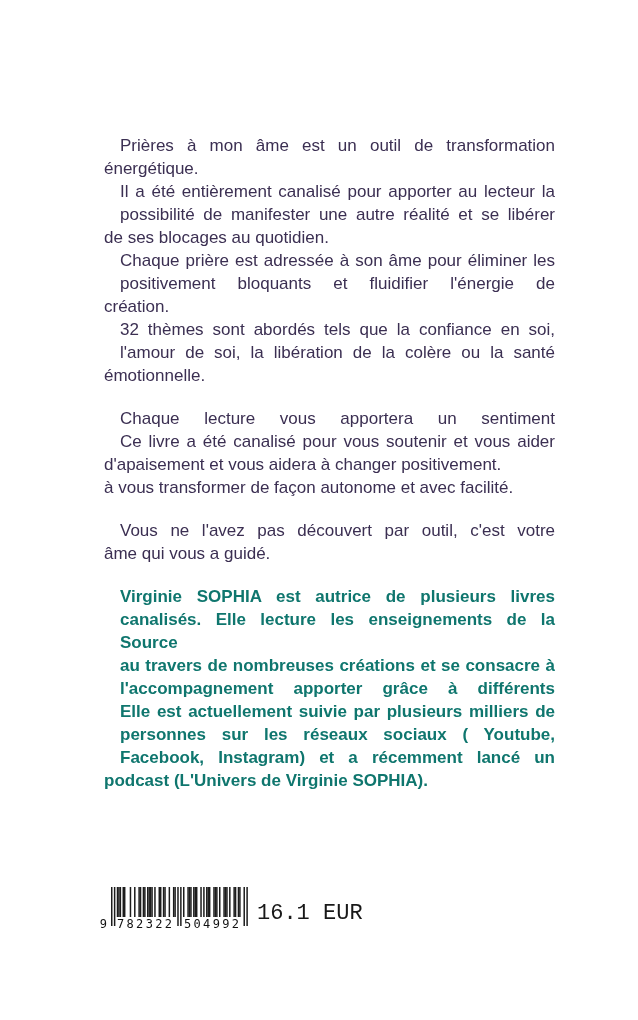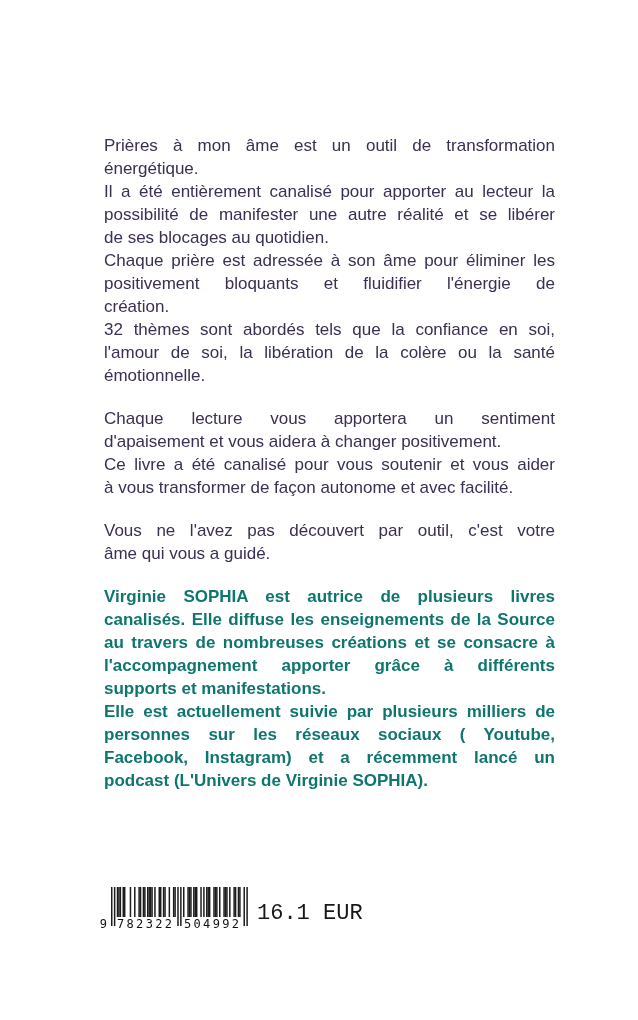--- a/index.html
+++ b/index.html
@@ -17,21 +17,21 @@
     top: 134px;
     width: 451px;
     font-size: 17px;
     line-height: 23px;
     color: #3b2f52;
   }
   .para { margin: 0; }
   .para + .para { margin-top: 20px; }
   .para.bold { font-weight: bold; color: #0f766e; }
   .line { text-align: justify; }
-  .line.j { text-align-last: justify; }
+  .line.j { text-align-last: justify; margin-left: 16px; }
   .line.l { text-align-last: left; }
   #barcode-wrap {
     position: absolute;
     left: 97px;
     top: 886px;
     width: 320px;
     height: 46px;
   }
   #barcode-svg { position: absolute; left: 0; top: 0; }
   #price-label {
@@ -58,34 +58,33 @@
         <div class="line l">de ses blocages au quotidien.</div>
         <div class="line j">Chaque prière est adressée à son âme pour éliminer les</div>
         <div class="line j">positivement bloquants et fluidifier l'énergie de</div>
         <div class="line l">création.</div>
         <div class="line j">32 thèmes sont abordés tels que la confiance en soi,</div>
         <div class="line j">l'amour de soi, la libération de la colère ou la santé</div>
         <div class="line l">émotionnelle.</div>
       </div>
       <div class="para">
         <div class="line j">Chaque lecture vous apportera un sentiment</div>
+        <div class="line j">Ce livre a été canalisé pour vous soutenir et vous aider</div>
         <div class="line l">d'apaisement et vous aidera à changer positivement.</div>
-        <div class="line j">Ce livre a été canalisé pour vous soutenir et vous aider</div>
         <div class="line l">à vous transformer de façon autonome et avec facilité.</div>
       </div>
       <div class="para">
         <div class="line j">Vous ne l'avez pas découvert par outil, c'est votre</div>
         <div class="line l">âme qui vous a guidé.</div>
       </div>
       <div class="para bold">
         <div class="line j">Virginie SOPHIA est autrice de plusieurs livres</div>
-        <div class="line j">canalisés. Elle diffuse les enseignements de la Source</div>
+        <div class="line j">canalisés. Elle lecture les enseignements de la Source</div>
         <div class="line j">au travers de nombreuses créations et se consacre à</div>
         <div class="line j">l'accompagnement apporter grâce à différents</div>
-        <div class="line l">supports et manifestations.</div>
         <div class="line j">Elle est actuellement suivie par plusieurs milliers de</div>
         <div class="line j">personnes sur les réseaux sociaux ( Youtube,</div>
         <div class="line j">Facebook, Instagram) et a récemment lancé un</div>
         <div class="line l">podcast (L'Univers de Virginie SOPHIA).</div>
       </div>
     </div>
 
   <div id="barcode-wrap">
     <svg id="barcode-svg" width="152" height="44" viewBox="-14 0 152 44" xmlns="http://www.w3.org/2000/svg">
         <rect x="0.00" y="1" width="1.49" height="39" fill="#1c1c1c"></rect>

